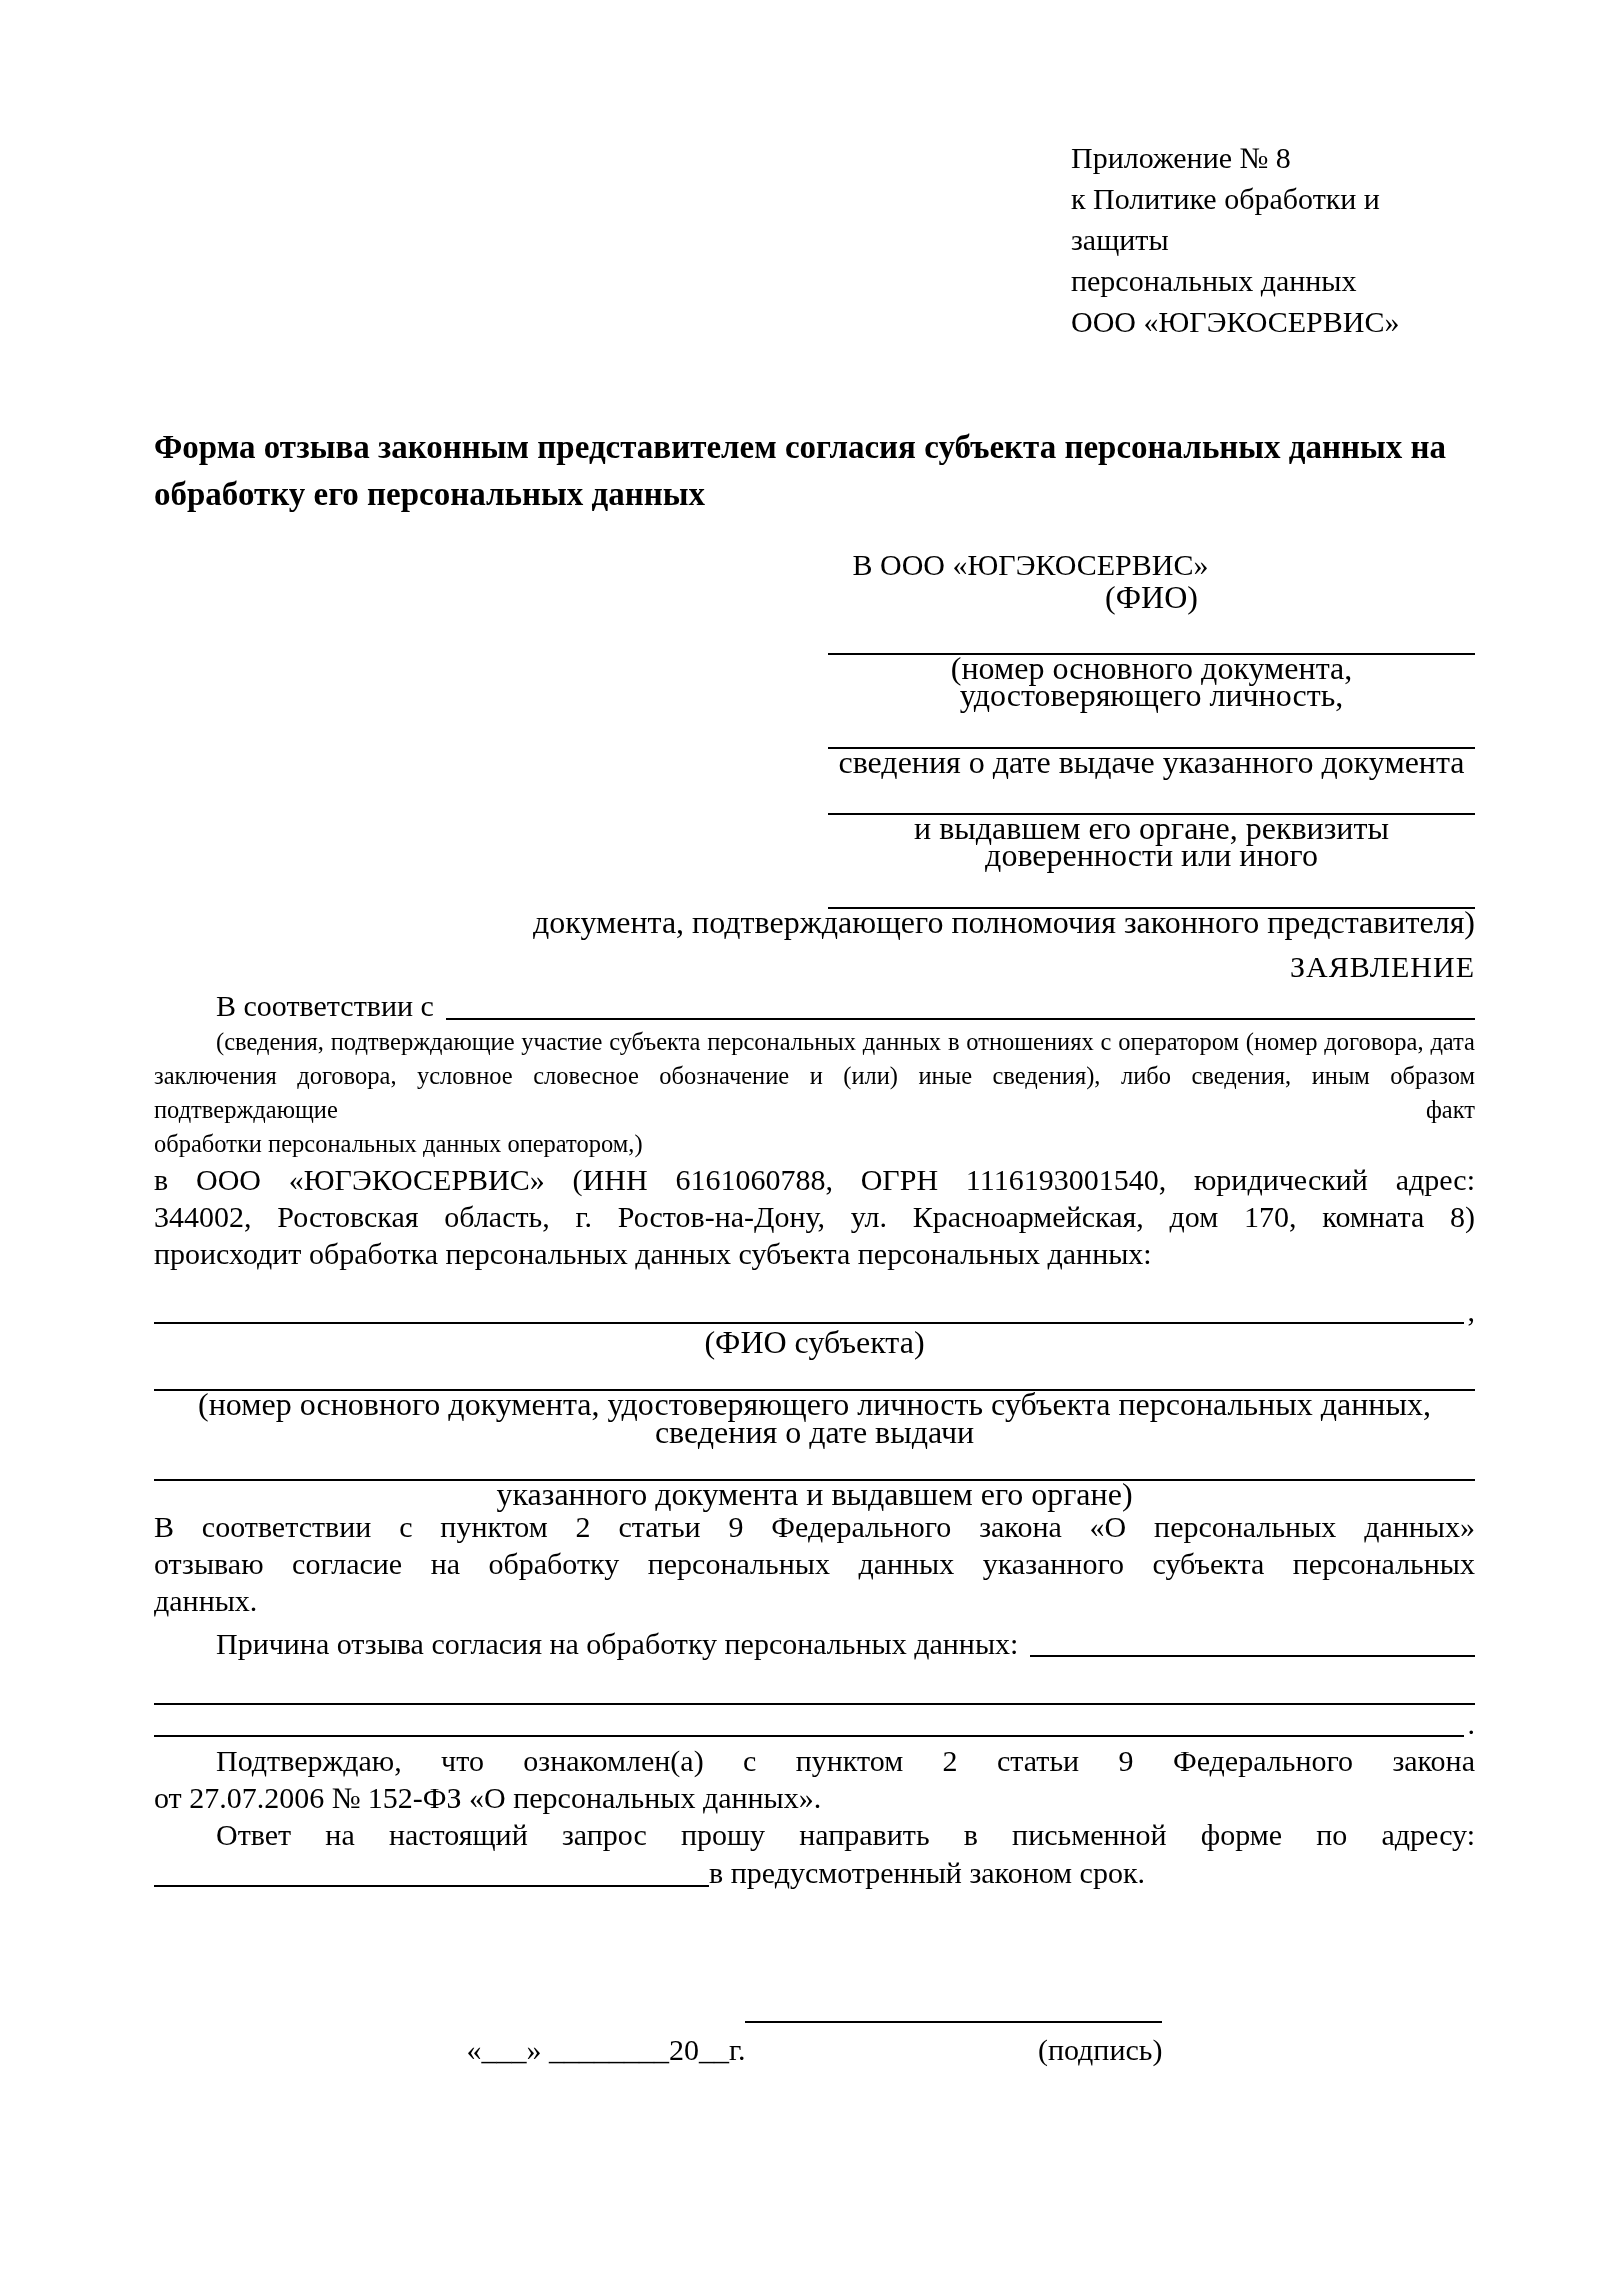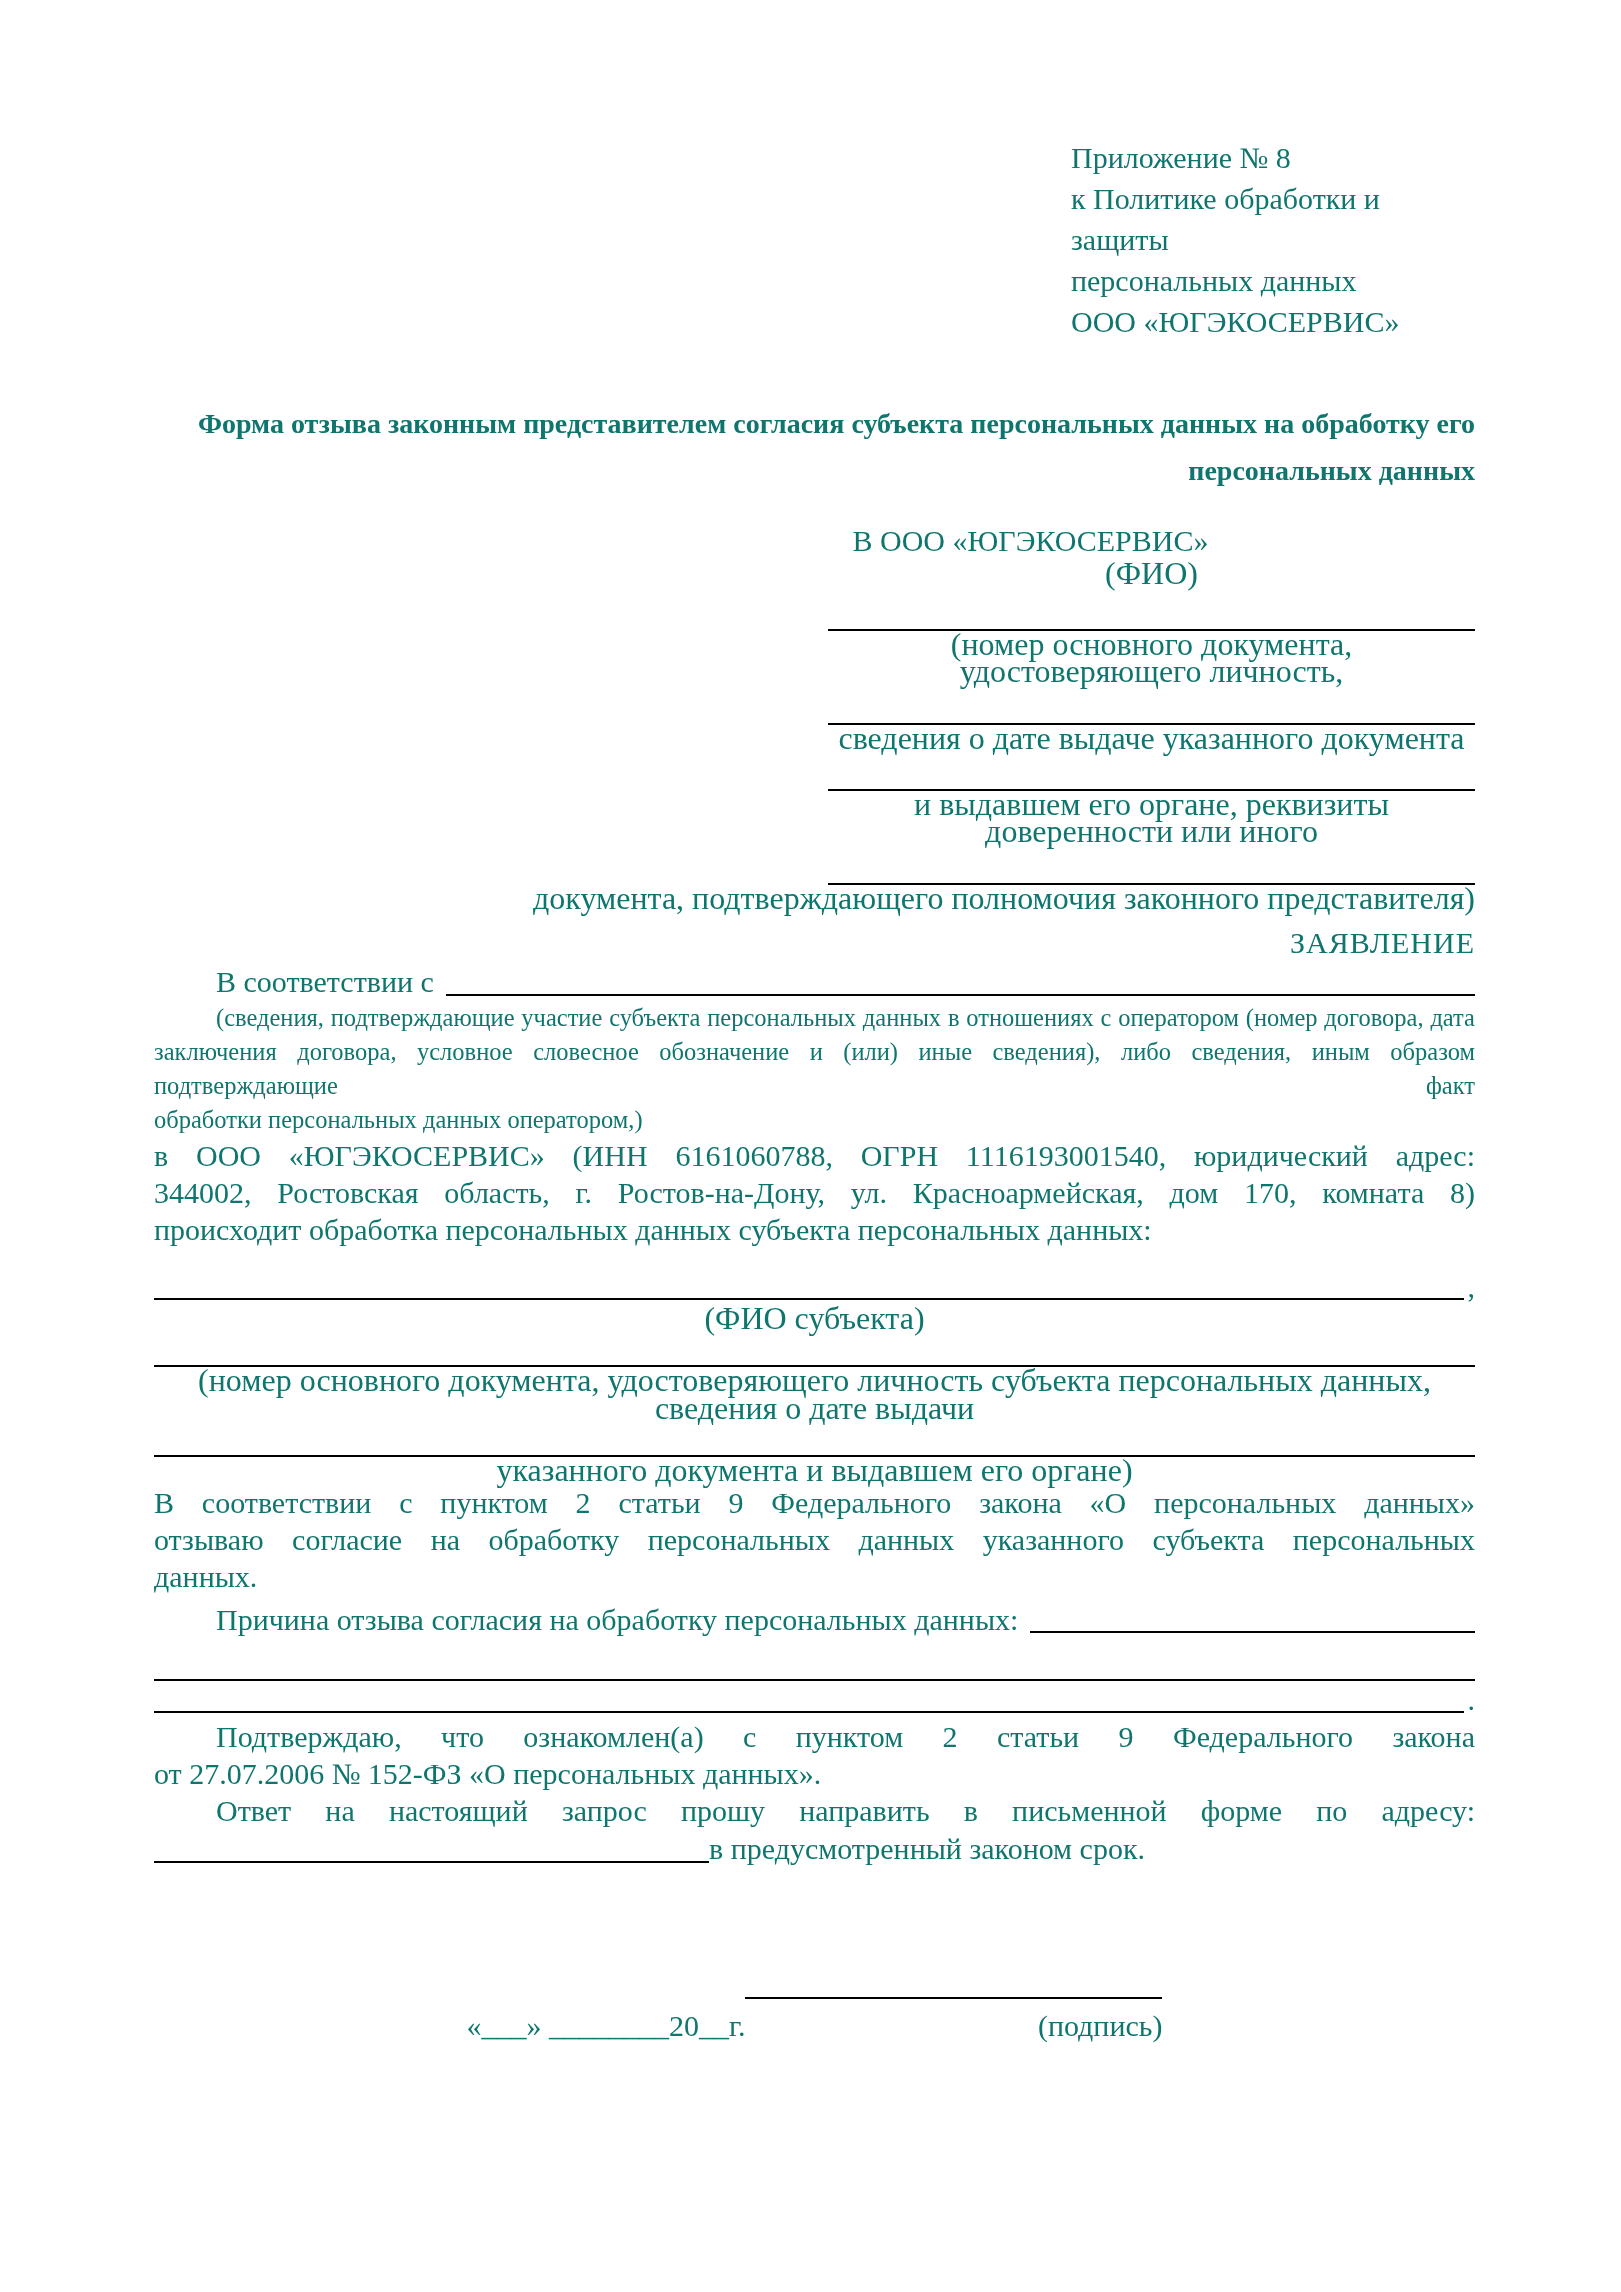--- a/index.html
+++ b/index.html
@@ -3,37 +3,37 @@
 <meta charset="utf-8">
 <style>
   * { box-sizing: border-box; }
   html, body { margin: 0; padding: 0; background: #ffffff; }
   .page {
     position: relative;
     width: 1621px;
     height: 2293px;
     margin: 0 auto;
     background: #ffffff;
-    color: #0f766e;
+    color: #000000;
     font-family: "Liberation Serif", "DejaVu Serif", serif;
     font-size: 30px;
     overflow: hidden;
     padding: 137px 146px 0 154px;
   }
   .content { width: 1321px; }
 
   
   .appendix { margin-left: 917px; line-height: 41px; }
 
   
   .doc-title {
-    margin-top: 58px;
-    text-align: right;
+    margin-top: 82px;
+    text-align: left;
     font-weight: bold;
-    font-size: 28px;
+    font-size: 33px;
     line-height: 47px;
   }
 
   
   .recipient { width: 647px; margin-left: 674px; margin-top: 27.4px; }
   .r-text { line-height: 39px; padding-left: 24.5px; }
   .r-from { display: flex; line-height: 39px; padding-left: 24.5px; }
   .r-from .label { margin-right: 9.8px; }
   .caption { font-size: 32px; line-height: 27.4px; text-align: center; }
   .caption.wide { white-space: nowrap; display: flex; justify-content: flex-end; }

